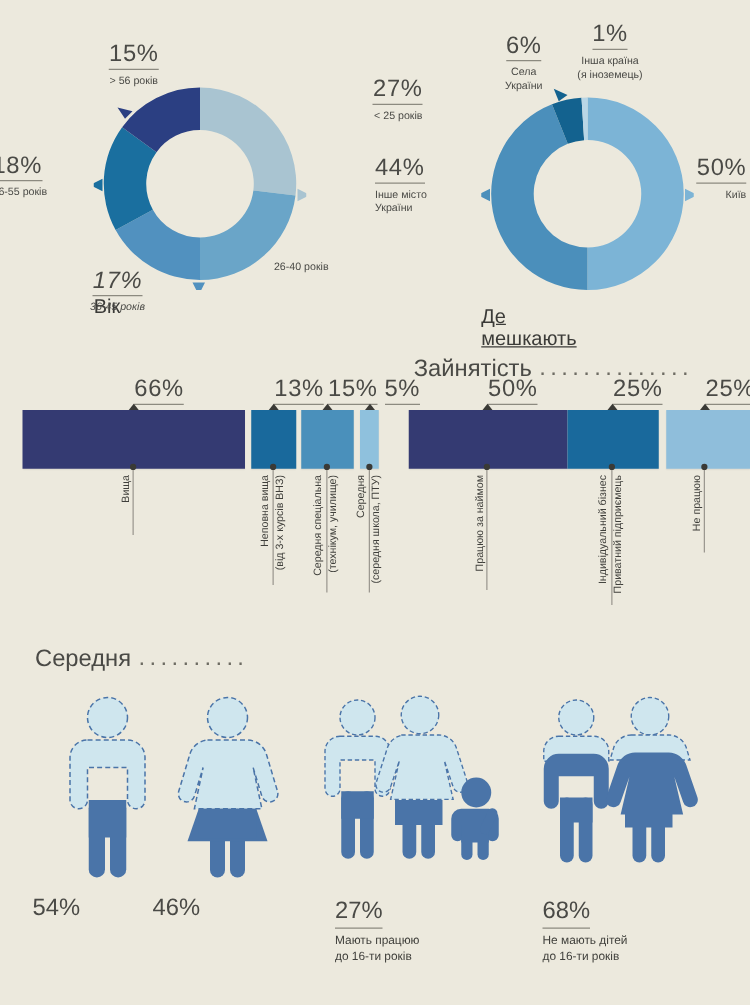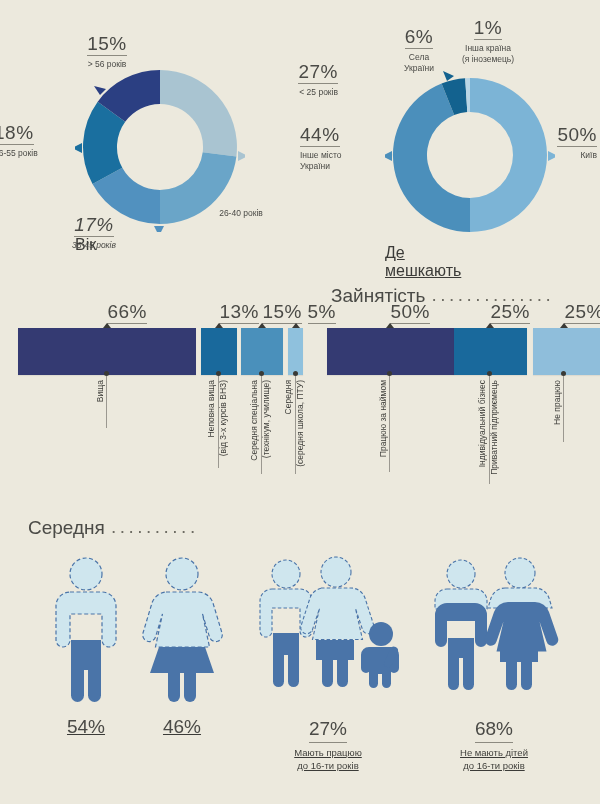--- a/index.html
+++ b/index.html
@@ -63,21 +63,21 @@
   .vlabel {
     position: absolute;
     writing-mode: vertical-rl; transform: rotate(180deg);
     font-size: 8.5px; color: #3f3f3b; white-space: nowrap; line-height: 1.35;
   }
 
   
   .fig { position: absolute; }
   .fig svg { display: block; overflow: visible; }
   .fig-pct {
-    position: absolute; text-align: center; width: 120px; text-decoration: underline;
+    position: absolute; width: 120px;
   }
   .fig-pct .num { font-size: 19px; color: #4a4a46; }
   .fig-pct .num.ul {
     border-bottom: 1.5px solid #8c8a80; padding-bottom: 2px;
     display: inline-block;
   }
   .fig-pct .cap {
     font-size: 9.5px; color: #3f3f3b; line-height: 1.35; margin-top: 4px;
   }
 </style>

